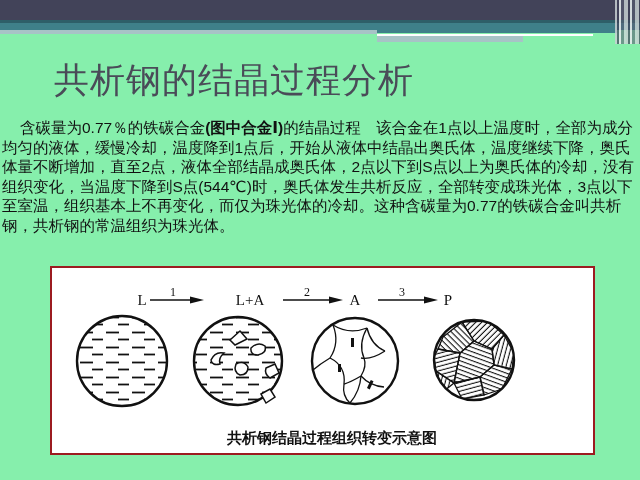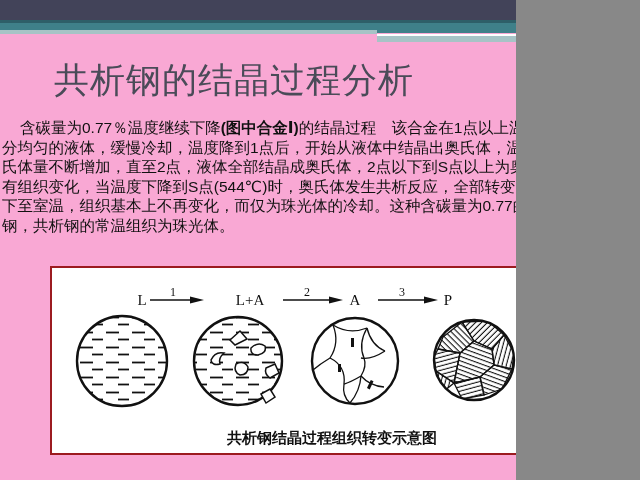--- a/index.html
+++ b/index.html
@@ -1,17 +1,17 @@
 <!DOCTYPE html>
 <html><head>
 <meta charset="utf-8">
 <style>
   html,body{margin:0;padding:0;background:#888;}
   .slide{
-    position:relative;width:516px;height:480px;background:#f9a8d4;overflow:hidden;
+    position:relative;width:640px;height:480px;background:#86efac;overflow:hidden;
     font-family:"Liberation Sans","DejaVu Sans",sans-serif;
   }
   
   .abs{position:absolute;}
   .bar-navy{left:0;top:0;width:640px;height:20px;background:#424359;}
   .bar-teal-divider{left:0;top:20px;width:640px;height:3px;background:#2E5F68;}
   .bar-teal{left:0;top:23px;width:640px;height:7px;background:#3F8089;}
   .bar-teal-ext{left:377px;top:30px;width:240px;height:3px;background:#3F8089;}
   .bar-pale-left{left:0;top:30px;width:377px;height:4px;background:#A7C3C6;}
   .line-white{left:377px;top:34px;width:216px;height:2px;background:#ffffff;}
@@ -58,21 +58,21 @@
   <div class="abs bar-teal-divider"></div>
   <div class="abs bar-teal"></div>
   <div class="abs bar-teal-ext"></div>
   <div class="abs bar-pale-left"></div>
   <div class="abs line-white"></div>
   <div class="abs bar-pale-right"></div>
   <div class="abs corner-stripes"></div>
 
   <div class="abs title">共析钢的结晶过程分析</div>
 
-  <div class="abs body-text"><span>含碳量为0.77％温度继续下降</span><b>(图中合金Ⅰ)</b><span>的结晶过程　该合金在1点以上温度时，全部为成分均匀的液体，缓慢冷却，温度降到1点后，开始从液体中结晶出奥氏体，温度继续下降，奥氏体量不断增加，直至2点，液体全部结晶成奥氏体，2点以下到S点以上为奥氏体的冷却，没有组织变化，当温度下降到S点(544℃)时，奥氏体发生共析反应，全部转变成珠光体，3点以下至室温，组织基本上不再变化，而仅为珠光体的冷却。这种含碳量为0.77的铁碳合金叫共析钢，共析钢的常温组织为珠光体。</span></div>
+  <div class="abs body-text"><span>含碳量为0.77％的铁碳合金</span><b>(图中合金Ⅰ)</b><span>的结晶过程　该合金在1点以上温度时，全部为成分均匀的液体，缓慢冷却，温度降到1点后，开始从液体中结晶出奥氏体，温度继续下降，奥氏体量不断增加，直至2点，液体全部结晶成奥氏体，2点以下到S点以上为奥氏体的冷却，没有组织变化，当温度下降到S点(544℃)时，奥氏体发生共析反应，全部转变成珠光体，3点以下至室温，组织基本上不再变化，而仅为珠光体的冷却。这种含碳量为0.77的铁碳合金叫共析钢，共析钢的常温组织为珠光体。</span></div>
 
   <div class="abs figure-box">
     <svg viewBox="0 0 541 185">
       <defs>
         <pattern id="dashes" patternUnits="userSpaceOnUse" width="26" height="15">
           <line x1="2" y1="4.5" x2="15" y2="4.5" stroke="#111" stroke-width="1.8"></line>
           <line x1="14" y1="11.5" x2="25" y2="11.5" stroke="#111" stroke-width="1.8"></line>
         </pattern>
         <pattern id="h1" patternUnits="userSpaceOnUse" width="4.2" height="4.2" patternTransform="rotate(45)">
           <line x1="2" y1="0" x2="2" y2="4.2" stroke="#111" stroke-width="1.1"></line>

